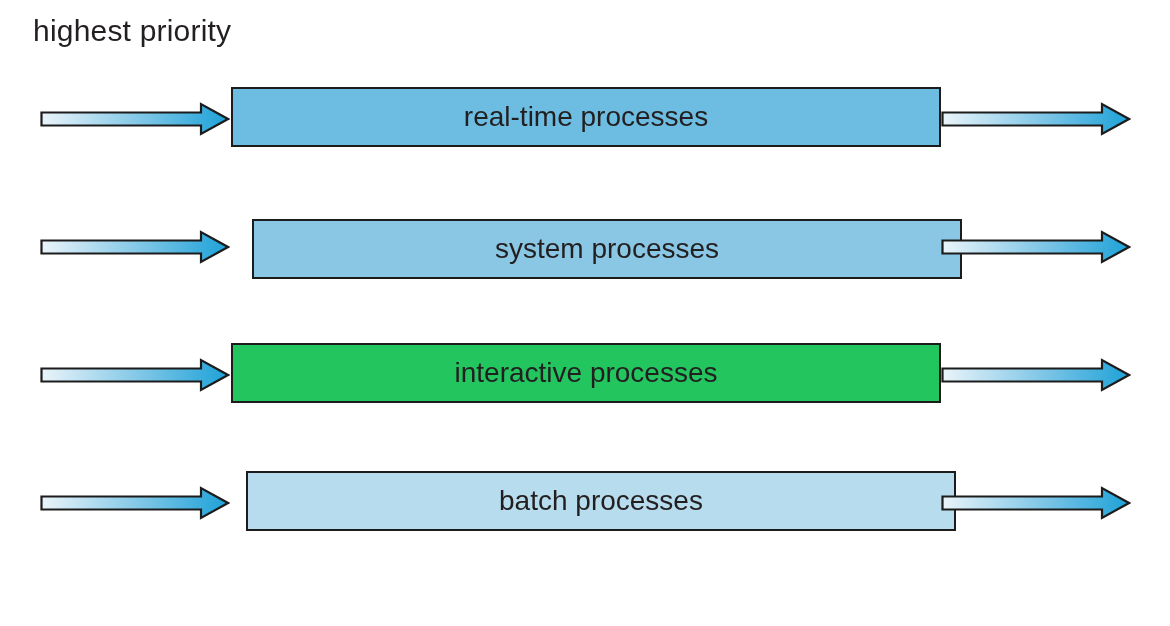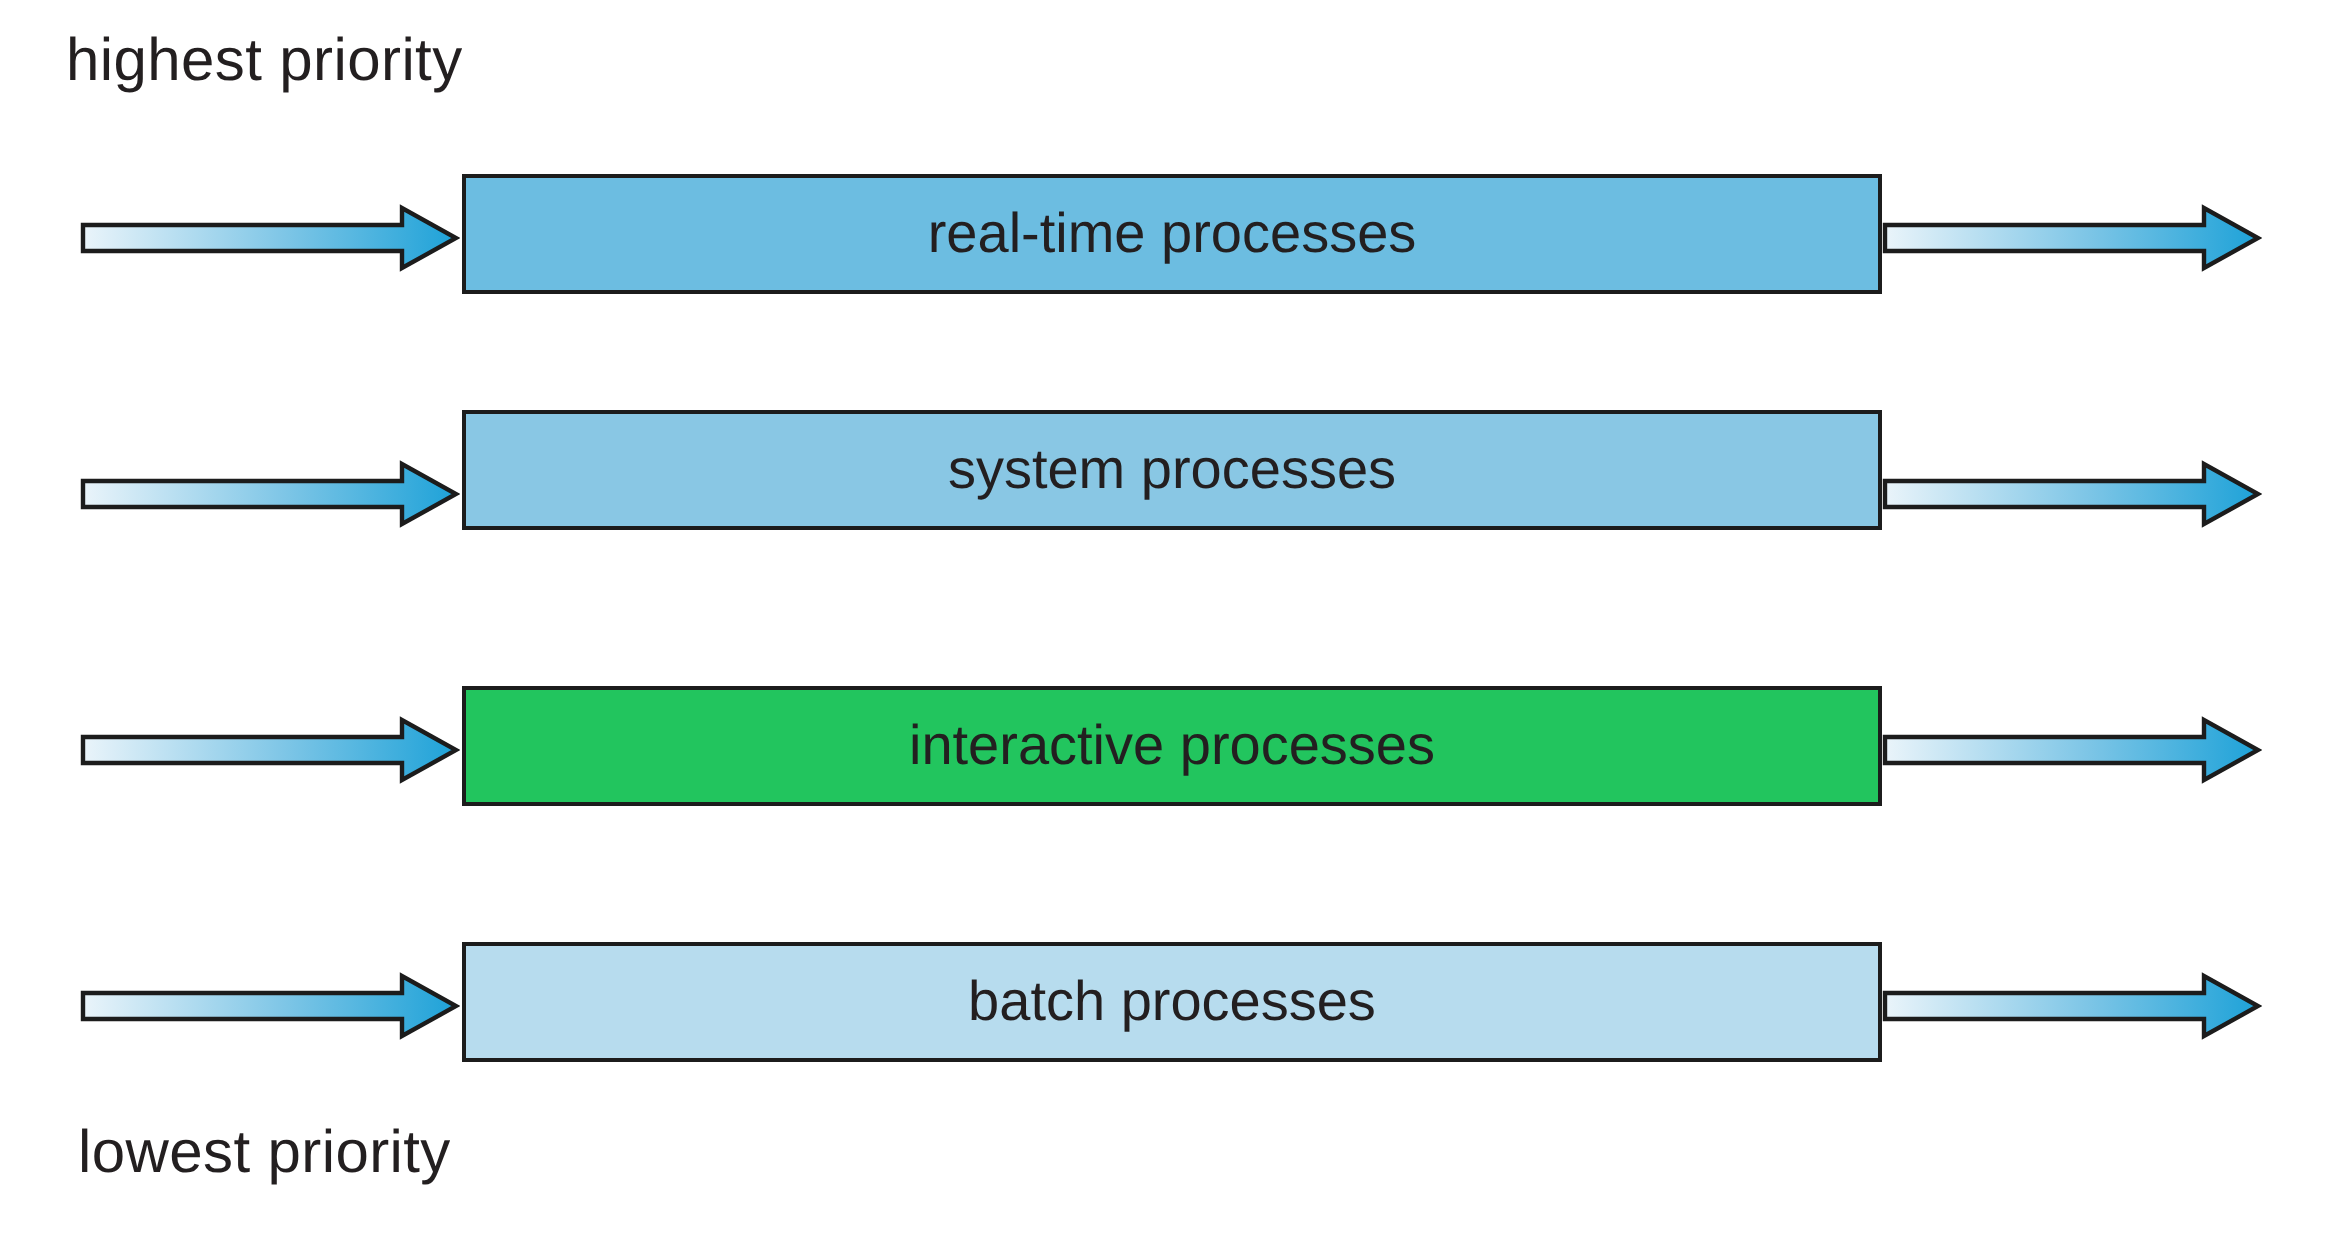--- a/index.html
+++ b/index.html
@@ -40,23 +40,23 @@
     color: #231f20;
   }
   .arrow {
     position: absolute;
     width: 190px;
     height: 34px;
   }
   .arrow-left  { left: 40px; }
   .arrow-right { left: 941px; }
   .row1 .queue-box { top: 87px; }
-  .row2 .queue-box { top: 205px; }
+  .row2 .queue-box { top: 219px; margin-left: 21px; }
   .row3 .queue-box { top: 343px; }
-  .row4 .queue-box { top: 471px; }
+  .row4 .queue-box { top: 471px; margin-left: 15px; }
   .row1 .arrow { top: 102px; }
   .row2 .arrow { top: 230px; }
   .row3 .arrow { top: 358px; }
   .row4 .arrow { top: 486px; }
   #grad-defs { position: absolute; width: 0; height: 0; }
 </style>
 </head>
 <body>
 
 <div id="canvas">
@@ -114,15 +114,14 @@
       <polygon points="1.5,10.5 161,10.5 161,2 188,17 161,32 161,23.5 1.5,23.5" fill="url(#arrowGrad)" stroke="#1c1c1c" stroke-width="2.2"></polygon>
     </svg>
     <div class="queue-box" style="background-color: rgb(183, 220, 238);">
       <span class="queue-label">batch processes</span>
     </div>
     <svg class="arrow arrow-right" viewBox="0 0 190 34">
       <polygon points="1.5,10.5 161,10.5 161,2 188,17 161,32 161,23.5 1.5,23.5" fill="url(#arrowGrad)" stroke="#1c1c1c" stroke-width="2.2"></polygon>
     </svg>
   </div>
 
-  <div class="priority-label" id="label-lowest">lowest priority</div>
 
 </div>
 
 </body></html>

